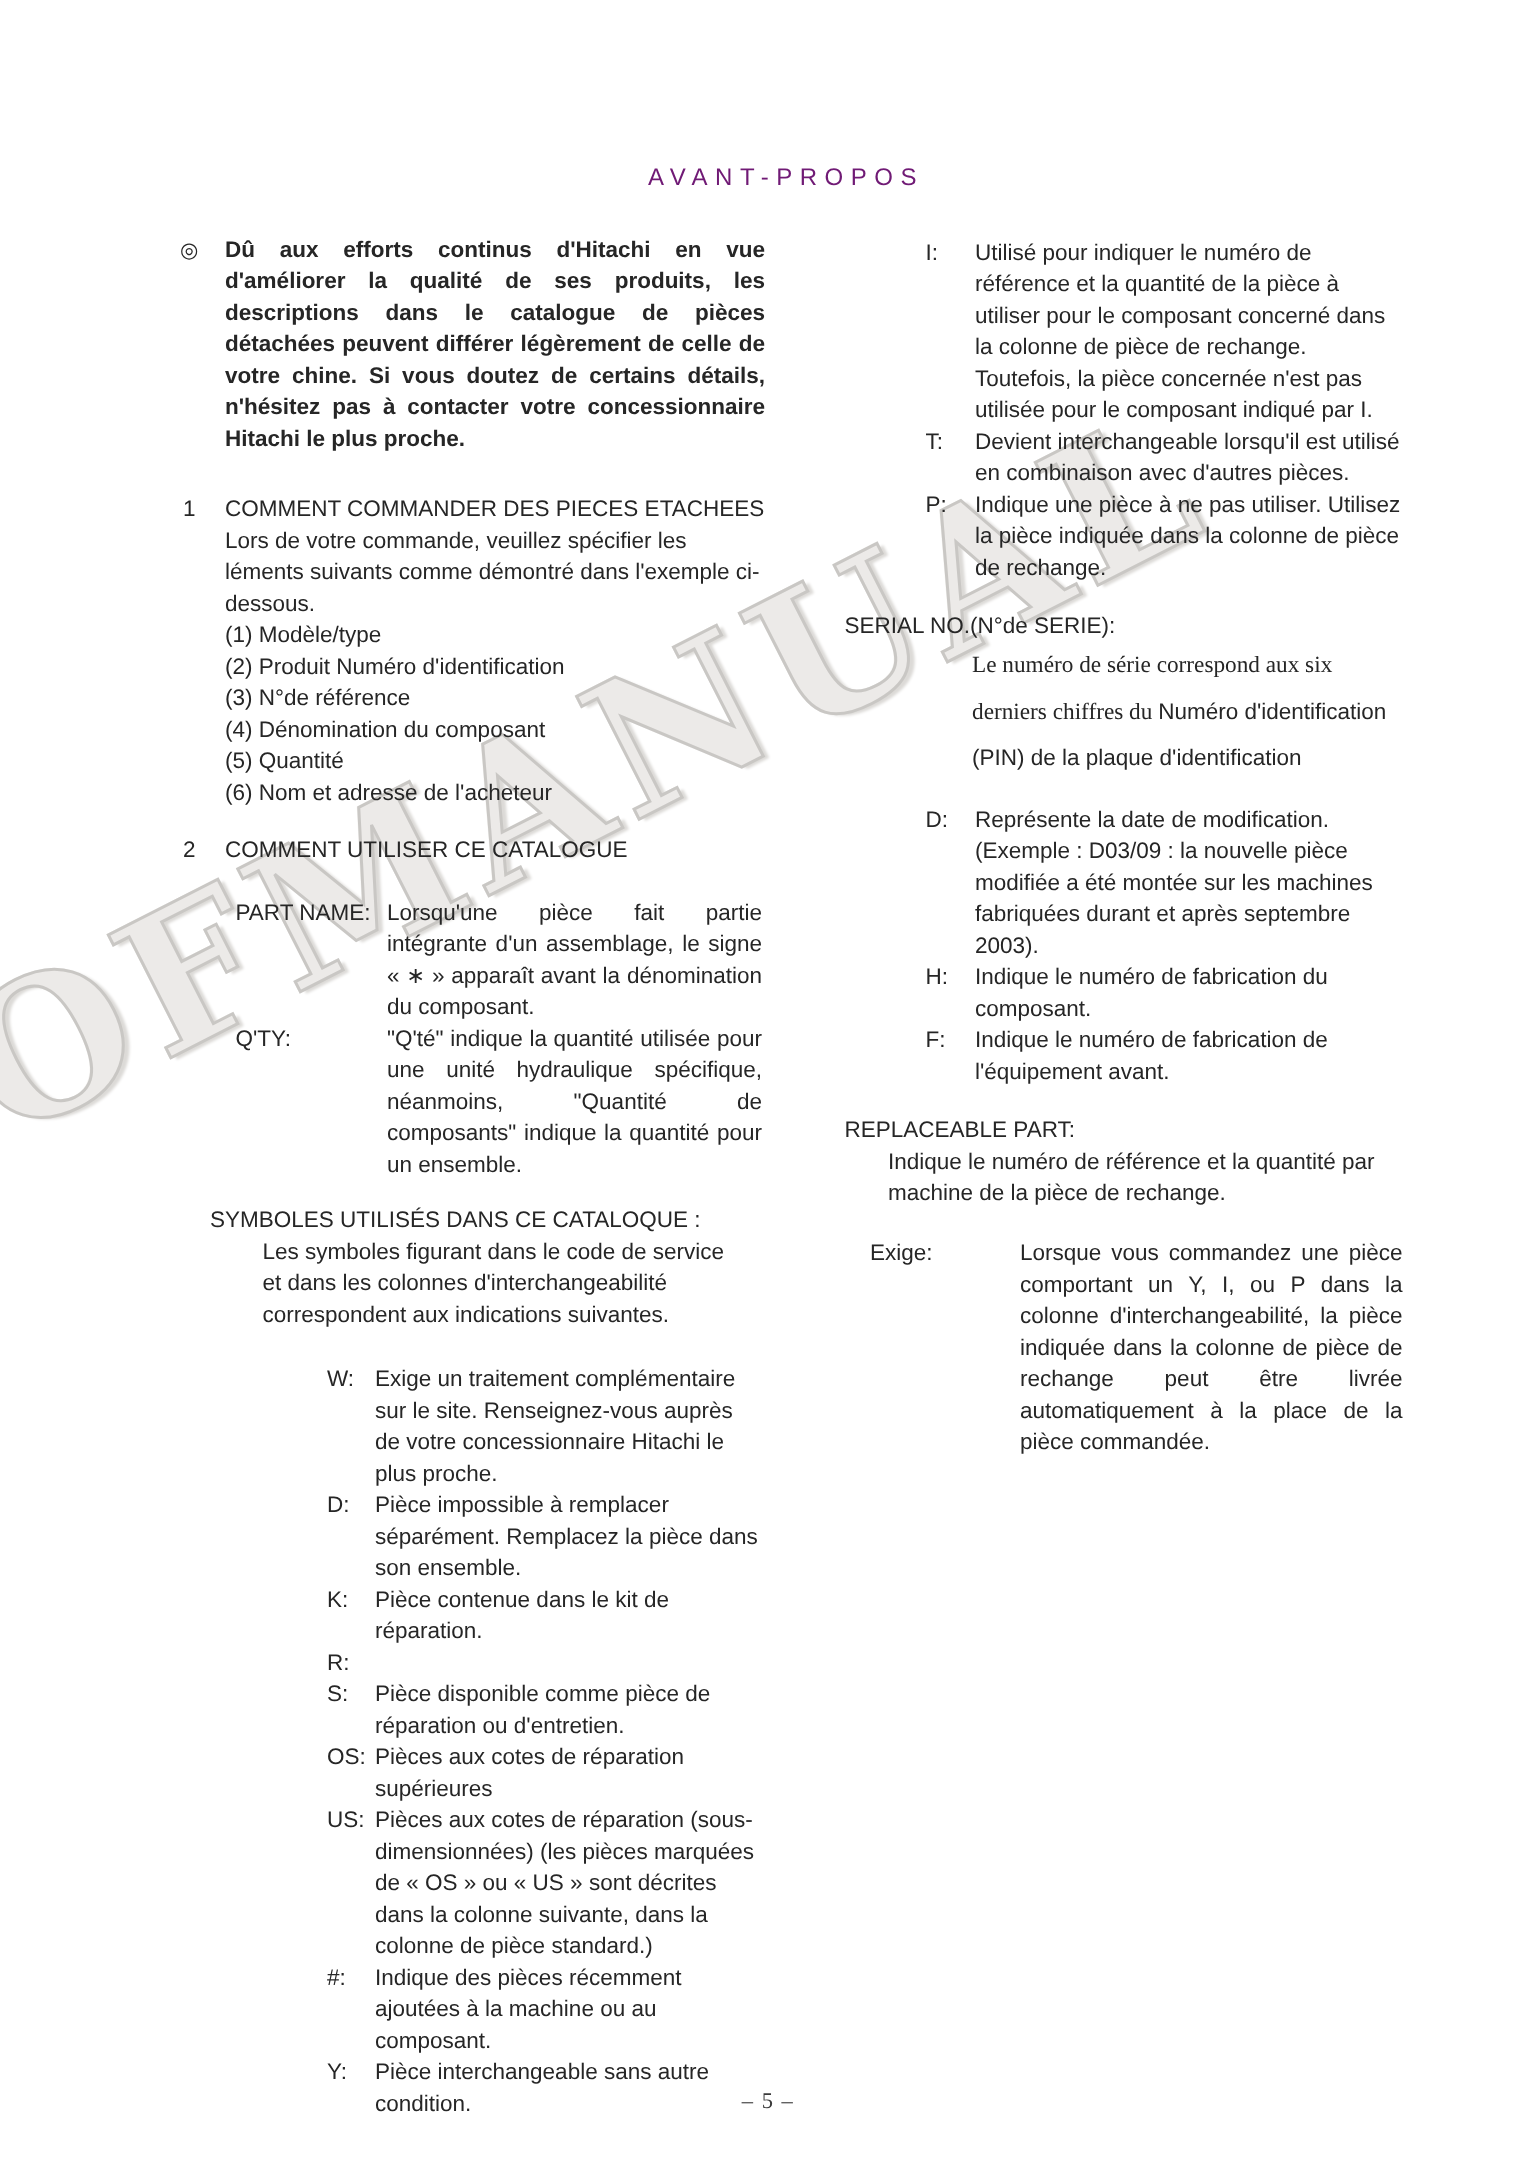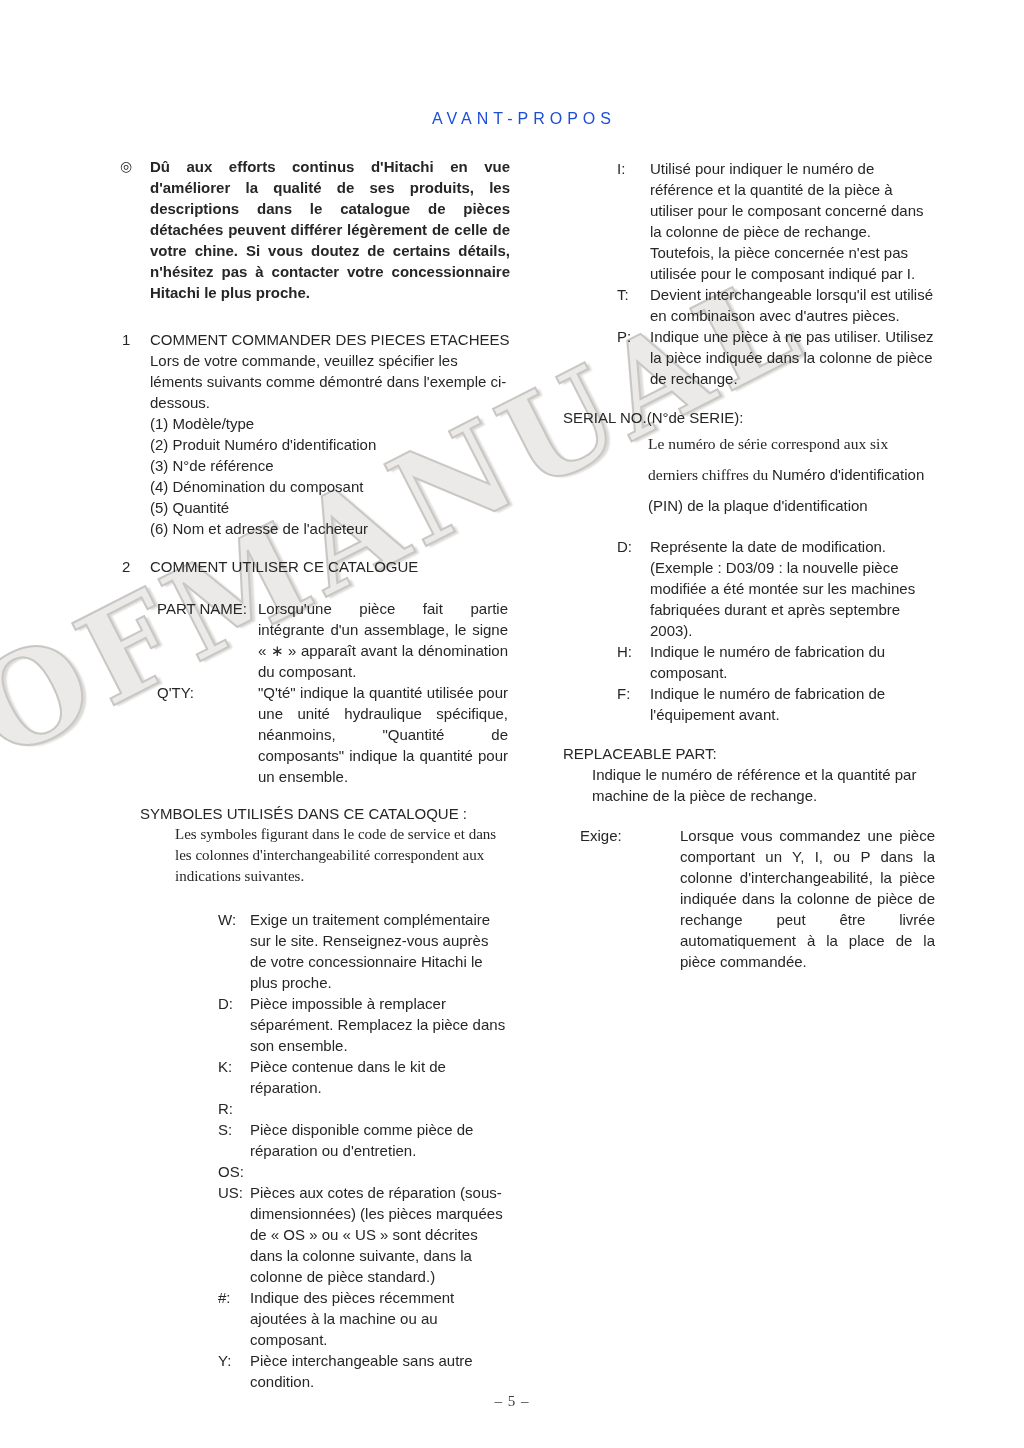--- a/index.html
+++ b/index.html
@@ -16,41 +16,41 @@
     font-family:"DejaVu Serif", serif; font-weight:bold;
     font-size:126px; letter-spacing:8px;
     color:#eceae8; -webkit-text-stroke:2px #c9c7c4;
     text-shadow:3px 3px 2px #dcdad7, -1px -1px 0 #f7f6f4;
     transform:rotate(-27deg); transform-origin:0 50%;
   }
   
   .title{
     position:absolute; top:108px; left:0; right:0; z-index:1;
     text-align:center; padding-left:24px;
-    font-size:16px; font-weight:400; letter-spacing:5px; color:#1d4ed8;
+    font-size:16px; font-weight:400; letter-spacing:5px; color:#701a75;
   }
   .col{position:absolute; z-index:1;}
   .col-left{left:118px; top:156px; width:392px;}
   .col-right{left:563px; top:158px; width:374px;}
   .row{display:flex;}
   
   .marker{flex:none; width:32px; padding-left:2px; box-sizing:border-box; font-size:14px;}
   .intro-text{width:360px;font-weight:bold;}
   
   .sec1{margin-top:26px;}
   .sec2{margin-top:17px;}
   .num{flex:none; width:32px; padding-left:4px; box-sizing:border-box;}
   .sec-body{padding-left:32px;}
   
   .defs{margin-top:21px; padding-left:39px;}
   .term{flex:none; width:101px;}
   .def-text{flex:none; width:250px;}
   
   .sym-head{margin-top:16px; padding-left:22px;}
-  .sym-intro{padding-left:57px; width:322px;font-family:Liberation Serif, serif;}
+  .sym-intro{padding-left:57px; width:322px;}
   .symlist{margin-top:22px;}
   .symrow{display:flex; padding-left:100px;}
   .code{flex:none; width:32px;}
   .sym-text{flex:none; width:258px;}
   
   .rrow{display:flex; padding-left:54px;}
   .rcode{flex:none; width:33px;}
   .r-text{flex:none; width:287px;}
   .serial{margin-top:18px;}
   .serial-text{padding-left:85px; width:285px; line-height:31px;}
@@ -137,20 +137,21 @@
       </div>
       <div class="symrow">
         <span class="code">R:</span>
       </div>
       <div class="symrow">
         <span class="code">S:</span>
         <p class="sym-text">Pièce disponible comme pièce de réparation ou d'entretien.</p>
       </div>
       <div class="symrow">
         <span class="code">OS:</span>
+        <p class="sym-text">Pièces aux cotes de réparation supérieures</p>
       </div>
       <div class="symrow">
         <span class="code">US:</span>
         <p class="sym-text">Pièces aux cotes de réparation (sous-dimensionnées) (les pièces marquées de « OS » ou « US » sont décrites dans la colonne suivante, dans la colonne de pièce standard.)</p>
       </div>
       <div class="symrow">
         <span class="code">#:</span>
         <p class="sym-text">Indique des pièces récemment ajoutées à la machine ou au composant.</p>
       </div>
       <div class="symrow">

